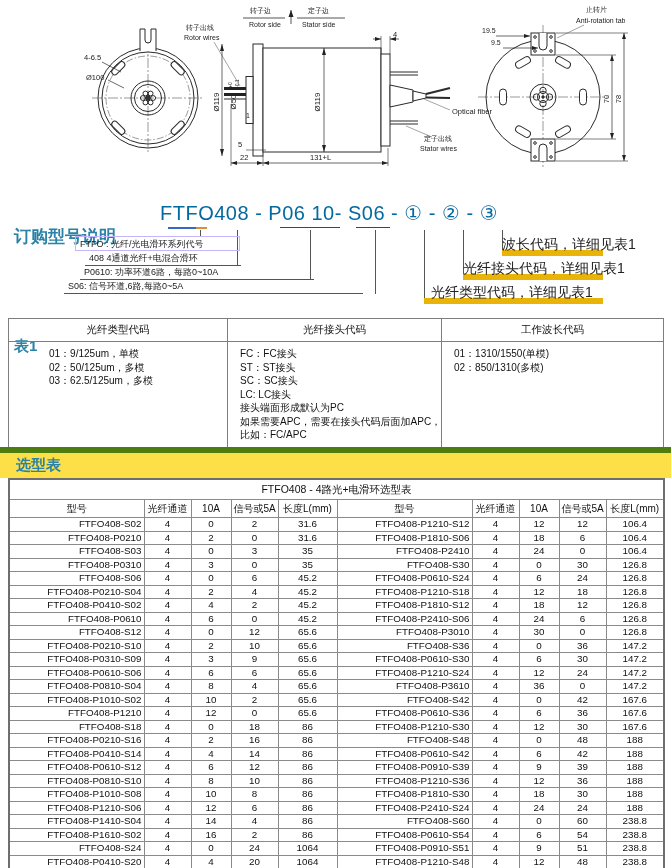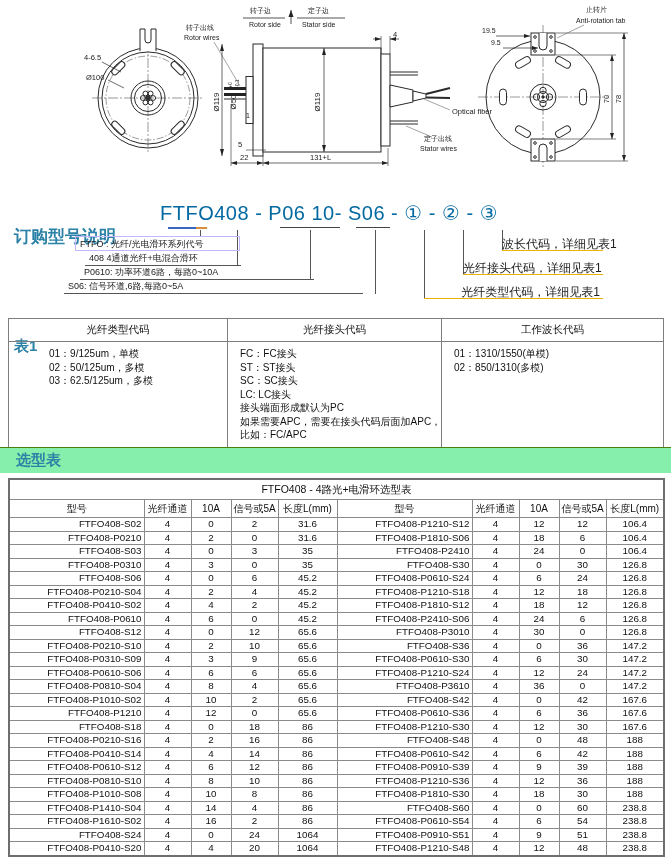--- a/index.html
+++ b/index.html
@@ -8,31 +8,31 @@
   svg text{font-family:"Liberation Sans","DejaVu Sans",sans-serif;fill:#222;}
   .sec-title{position:absolute;color:#2c82a6;font-weight:bold;margin-top:41px;}
   #title-order{left:14px;top:184px;font-size:17px;}
   #title-t1{left:14px;top:296px;font-size:15px;}
   .model-code{position:absolute;left:160px;top:201px;font-size:20px;color:#0369a1;white-space:pre;letter-spacing:0.5px;}
   .useg{position:absolute;height:2px;top:227px;}
   .drop{position:absolute;width:1px;background:#555;}
   .lc{position:absolute;font-size:9px;color:#222;line-height:13px;white-space:nowrap;}
   .lc.boxed{border:1px solid #c4b5fd;padding:1px 4px 0 4px;line-height:12px;}
   .lc.under{border-bottom:1px solid #555;padding-left:4px;}
-  .rc{position:absolute;font-size:12px;color:#222;line-height:12px;border-bottom:1px solid #eab308;
-      text-align:right;padding-right:3px;white-space:nowrap;}
+  .rc{position:absolute;font-size:14px;color:#222;line-height:12px;border-bottom:6px solid #eab308;
+      text-align:center;padding-right:3px;white-space:nowrap;}
   
   .t1{position:absolute;left:8px;top:318px;width:655px;border-collapse:collapse;table-layout:fixed;}
   .t1 th{border:1px solid #7e7e7e;height:20px;font-size:10.5px;font-weight:normal;color:#111;}
   .t1 td{border:1px solid #7e7e7e;vertical-align:top;padding:5px 6px 5px 12px;}
   .t1 td.c0{padding-left:40px;}
   .t1-line{font-size:10px;line-height:13.5px;white-space:nowrap;color:#111;}
   
-  .band{position:absolute;left:0px;top:447px;width:671px;height:25px;background:#86efac;
-        border-top:1px solid #4d7c0f;}
+  .band{position:absolute;left:0px;top:447px;width:671px;height:25px;background:#fde047;
+        border-top:6px solid #4d7c0f;}
   .band span{position:absolute;left:16px;top:3px;font-size:15px;font-weight:bold;color:#2c82a6;}
   
   .sel{position:absolute;left:8px;top:478px;width:655px;border-collapse:collapse;table-layout:fixed;}
   .sel td,.sel th{border:1px solid #8a8a8a;color:#101010;}
   .sel .title-cell{height:17px;font-size:10.5px;font-weight:normal;text-align:center;}
   .sel thead th{height:15px;font-size:10px;font-weight:normal;text-align:center;}
   .sel tbody td{font-size:9.8px;line-height:10.5px;padding:1px 2px;}
   .sel td.c-model{text-align:right;padding-left:2px;white-space:nowrap;}
   .sel td.c-num{text-align:center;}
   .sel{border:2px solid #6e6e6e;}
@@ -532,20 +532,32 @@
           <td class="c-num">10</td>
           <td class="c-num">8</td>
           <td class="c-num">86</td>
           <td class="c-model">FTFO408-P1810-S30</td>
           <td class="c-num">4</td>
           <td class="c-num">18</td>
           <td class="c-num">30</td>
           <td class="c-num">188</td>
         </tr>
         <tr>
+          <td class="c-model">FTFO408-P1210-S06</td>
+          <td class="c-num">4</td>
+          <td class="c-num">12</td>
+          <td class="c-num">6</td>
+          <td class="c-num">86</td>
+          <td class="c-model">FTFO408-P2410-S24</td>
+          <td class="c-num">4</td>
+          <td class="c-num">24</td>
+          <td class="c-num">24</td>
+          <td class="c-num">188</td>
+        </tr>
+        <tr>
           <td class="c-model">FTFO408-P1410-S04</td>
           <td class="c-num">4</td>
           <td class="c-num">14</td>
           <td class="c-num">4</td>
           <td class="c-num">86</td>
           <td class="c-model">FTFO408-S60</td>
           <td class="c-num">4</td>
           <td class="c-num">0</td>
           <td class="c-num">60</td>
           <td class="c-num">238.8</td>

